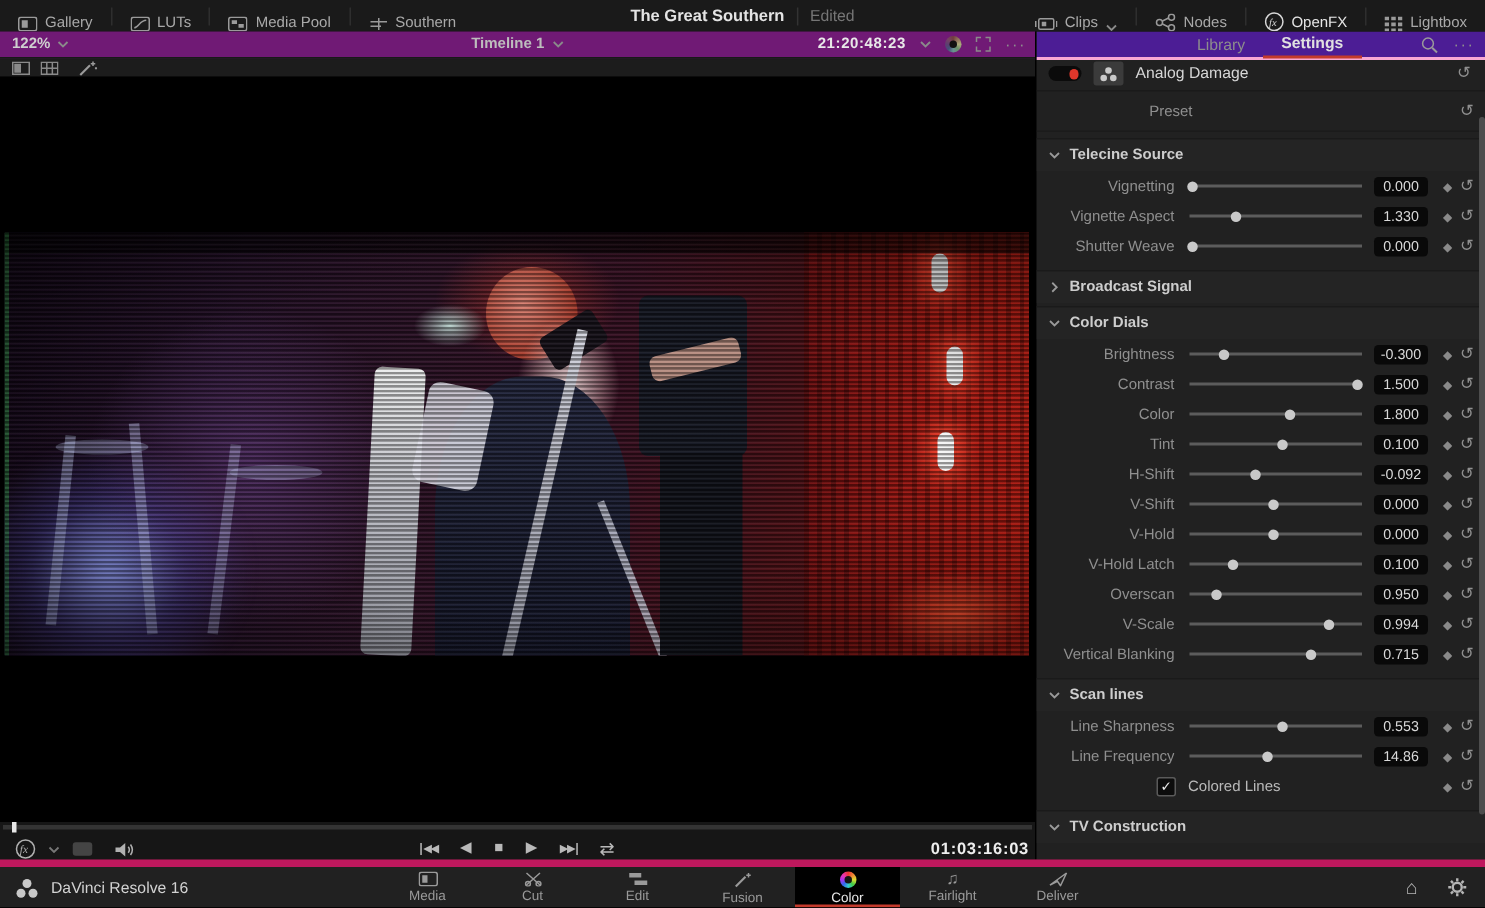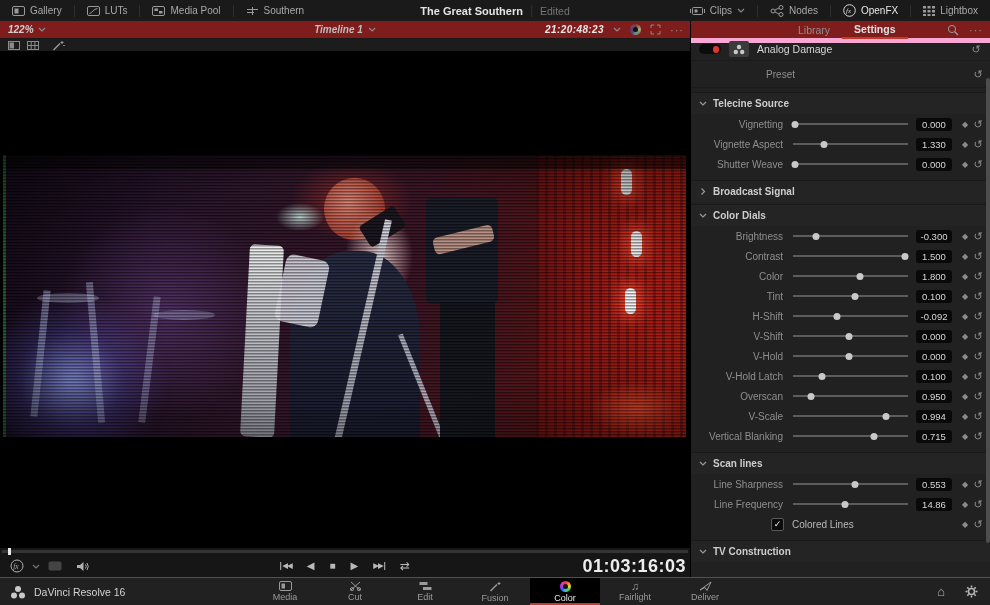--- a/index.html
+++ b/index.html
@@ -1,29 +1,29 @@
 <!DOCTYPE html>
 <html><head>
 <meta charset="utf-8">
 <style>
   html,body{margin:0;padding:0;background:#000;}
   .app{position:relative;width:990px;height:605px;background:#000;font-family:"Liberation Sans",sans-serif;color:#b5b5b5;font-size:10px;overflow:hidden;user-select:none;}
   svg{display:block}
   
   .topbar{position:absolute;top:0;left:0;right:0;height:21px;background:#1a1a1a;border-bottom:1px solid #060606;display:flex;align-items:center;}
-  .tb-btn{display:flex;align-items:center;gap:5px;padding:0 12px;height:100%;color:#a9a9a9;cursor:pointer;white-space:nowrap;}
+  .tb-btn{display:flex;align-items:flex-end;gap:5px;padding:0 12px;height:100%;color:#a9a9a9;cursor:pointer;white-space:nowrap;}
   .tb-btn.bright{color:#e6e6e6;}
   .tb-sep{width:1px;height:12px;background:#2e2e2e;}
   .tb-center{position:absolute;left:50%;transform:translateX(-50%);display:flex;align-items:center;gap:8px;}
   .tb-title{color:#e4e4e4;font-weight:bold;font-size:11px;}
   .tb-status{color:#767676;font-size:10.5px;border-left:1px solid #333;padding-left:8px;}
   .tb-right{margin-left:auto;display:flex;align-items:center;height:100%;}
   
   .viewer{position:absolute;left:0;top:21px;width:690px;bottom:27px;background:#161616;}
-  .vtoolbar{position:absolute;top:0;left:0;right:0;height:17px;background:#7f1d1d;display:flex;align-items:center;border-bottom:1px solid #191919;font-style:italic;}
+  .vtoolbar{position:absolute;top:0;left:0;right:0;height:17px;background:#701a75;display:flex;align-items:center;border-bottom:1px solid #191919;}
   .vzoom{display:flex;align-items:center;gap:4px;padding-left:8px;color:#cfcfcf;font-weight:bold;cursor:pointer;}
   .vtl{position:absolute;left:50%;transform:translateX(-50%);display:flex;align-items:center;gap:5px;color:#bdbdbd;font-weight:bold;cursor:pointer;}
   .vtright{margin-left:auto;display:flex;align-items:center;gap:9px;padding-right:6px;}
   .vtc{color:#e8e8e8;font-weight:bold;letter-spacing:.4px;}
   .dots{color:#8d8d8d;font-size:11px;letter-spacing:1px;cursor:pointer;}
   .vmodebar{position:absolute;top:18px;left:0;right:0;height:12px;background:#1c1c1c;display:flex;align-items:center;gap:7px;padding-left:8px;}
   .screen{position:absolute;top:30px;left:0;right:0;height:497px;background:#000;overflow:hidden;}
   
   .video{position:absolute;left:3px;top:104px;width:683px;height:282px;overflow:hidden;background:#0b060f;cursor:crosshair;}
   .art{position:absolute;}
@@ -31,24 +31,24 @@
   .scrub{position:absolute;left:0;right:0;top:527px;height:6px;display:flex;align-items:center;}
   .scrub-track{position:relative;height:3px;background:#343434;flex:1;margin:0 2px;cursor:pointer;}
   .playhead{position:absolute;left:6px;top:-2px;width:2.5px;height:7px;background:#e8e8e8;}
   .transport{position:absolute;left:0;right:0;top:533px;height:24px;display:flex;align-items:center;}
   .tr-left{display:flex;align-items:center;gap:8px;padding-left:10px;}
   .tr-center{position:absolute;left:50%;transform:translateX(-50%);display:flex;align-items:center;gap:15px;color:#b9b9b9;}
   .tbtn{cursor:pointer;font-size:10px;color:#b9b9b9;line-height:1;}
   .skipb{border-left:1.5px solid #b9b9b9;padding-left:1px;font-size:7.5px;letter-spacing:-1px;}
   .skipf{border-right:1.5px solid #b9b9b9;padding-right:1px;font-size:7.5px;letter-spacing:-1px;}
   .loop{font-size:12px;}
-  .big-tc{position:absolute;right:4px;top:0;height:24px;display:flex;align-items:center;color:#ededed;font-weight:bold;font-size:18px;letter-spacing:.5px;}
+  .big-tc{position:absolute;right:4px;top:0;height:24px;display:flex;align-items:center;color:#ededed;font-weight:bold;font-size:11px;letter-spacing:.5px;}
   
   .panel{position:absolute;left:690px;top:21px;width:300px;bottom:27px;background:#212121;border-left:1px solid #000;overflow:hidden;}
-  .ptabs{position:relative;height:17px;background:#7f1d1d;border-bottom:5px solid #f9a8d4;display:flex;align-items:center;}
+  .ptabs{position:relative;height:17px;background:#4c1d95;border-bottom:2px solid #f9a8d4;display:flex;align-items:center;}
   .ptab{padding:0 12px;height:100%;display:flex;align-items:center;color:#8d8d8d;cursor:pointer;font-size:10.5px;}
   .ptab.lib{margin-left:95px;}
   .ptab.active{color:#e0e0e0;font-weight:bold;border-bottom:2px solid #c43a2c;}
   .ptools{margin-left:auto;display:flex;align-items:center;gap:10px;padding-right:8px;}
   .pbody{position:absolute;top:17px;left:0;right:0;bottom:0;}
   .fxhead{height:22px;display:flex;align-items:center;gap:8px;padding:0 8px;border-bottom:1px solid #1a1a1a;}
   .toggle{position:relative;width:22px;height:10px;background:#0b0b0b;border-radius:5px;cursor:pointer;}
   .toggle .dot{position:absolute;right:2px;top:2px;width:6.5px;height:6.5px;border-radius:50%;background:#df372b;}
   .nodebtn{width:20px;height:16px;background:#3b3b3b;border-radius:2px;display:flex;align-items:center;justify-content:center;cursor:pointer;}
   .fxtitle{color:#d6d6d6;font-size:10.5px;}
@@ -70,21 +70,21 @@
   .knob{position:absolute;top:2.5px;width:7px;height:7px;border-radius:50%;background:#c9c9c9;transform:translateX(-50%);}
   .val{width:36px;height:13px;background:#090909;border-radius:3px;color:#d9d9d9;font-size:9.5px;display:flex;align-items:center;justify-content:center;margin:0 7px 0 8px;cursor:text;}
   .kf{color:#8a8a8a;font-size:8px;width:12px;text-align:center;cursor:pointer;}
   .cbrow{display:flex;align-items:center;height:20px;padding:0 6px 0 8px;}
   .cbrow .spacer{width:72px;}
   .cbox{width:11px;height:11px;background:#0c0c0c;border:1px solid #5a5a5a;border-radius:2px;display:flex;align-items:center;justify-content:center;color:#e8e8e8;font-size:9px;cursor:pointer;margin-right:8px;}
   .cblabel{color:#b9b9b9;}
   .cbrow .kf{margin-left:auto;}
   .pscroll{position:absolute;right:1px;top:40px;width:4px;height:465px;background:#4d4d4d;border-radius:2px;cursor:pointer;}
   
-  .bottombar{position:absolute;left:0;right:0;bottom:0;height:27px;background:#212121;border-top:1px solid #be185d;}
+  .bottombar{position:absolute;left:0;right:0;bottom:0;height:27px;background:#212121;border-top:5px solid #be185d;}
   .brand{position:absolute;left:10px;top:0;height:27px;display:flex;align-items:center;gap:8px;color:#d2d2d2;font-size:10.5px;}
   .pages{position:absolute;left:50%;top:0;transform:translateX(-50%);height:27px;display:flex;}
   .page{width:70px;height:27px;display:flex;flex-direction:column;align-items:center;justify-content:center;gap:1px;color:#9a9a9a;font-size:9px;cursor:pointer;position:relative;}
   .page.active{background:#000;color:#e8e8e8;}
   .page.active::after{content:"";position:absolute;left:0;right:0;bottom:0;height:2.5px;background:#c43a2c;}
   .colorwheel{width:11px;height:11px;border-radius:50%;background:conic-gradient(#e33,#e83,#dd3,#4c4,#3cc,#36e,#a3e,#e3a,#e33);}
   .colorwheel.dim{filter:saturate(.35) brightness(.8);}
   .colorwheel::after{content:"";display:block;width:5px;height:5px;border-radius:50%;background:#151515;margin:3px auto;}
   .bbicons{position:absolute;right:12px;top:0;height:27px;display:flex;align-items:center;gap:20px;}
   .icon-btn{cursor:pointer;}

